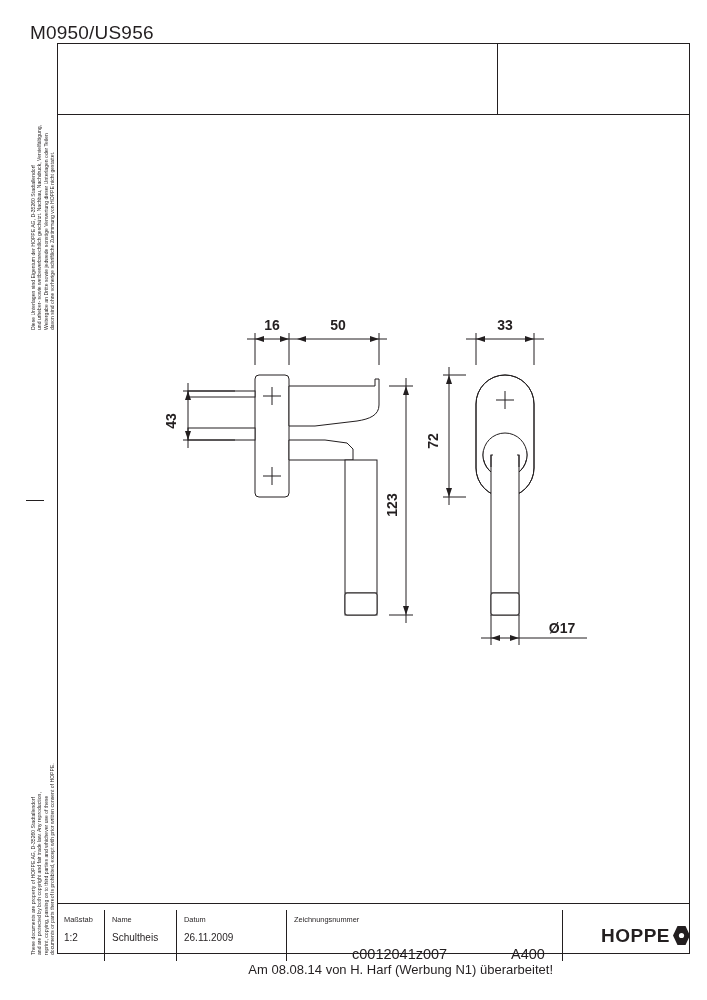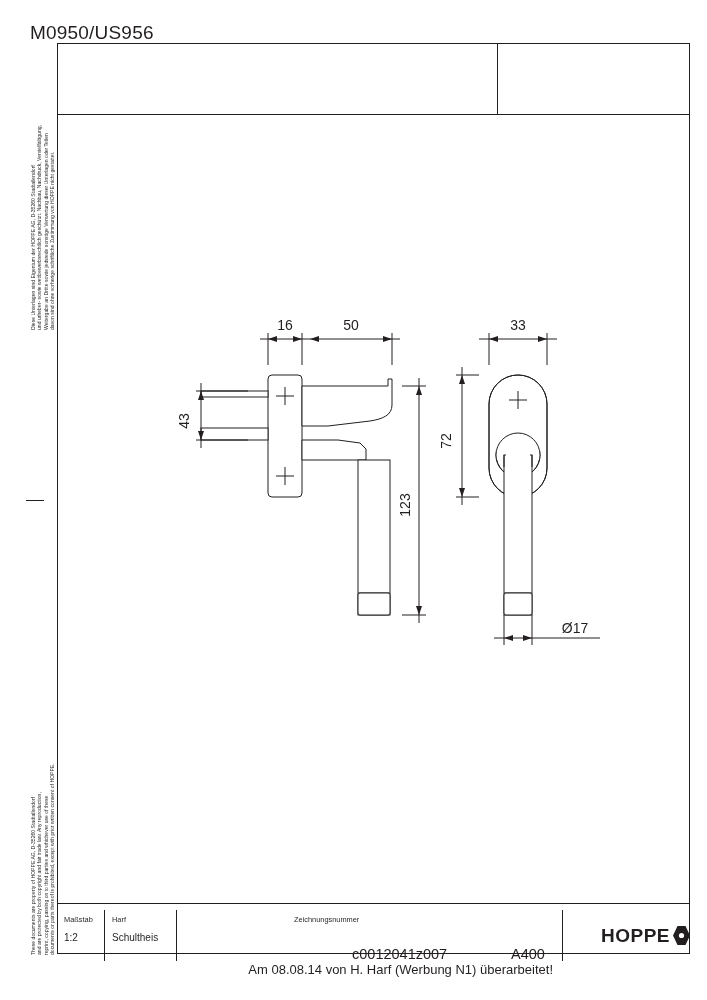--- a/index.html
+++ b/index.html
@@ -156,24 +156,25 @@
     position: absolute;
     right: 17px;
     top: 962px;
     font-size: 13px;
     color: #231f20;
   }
 
   
   #drawing {
     position: absolute;
-    left: 70px;
+    left: 57px;
     top: 115px;
     width: 633px;
     height: 788px;
+    font-weight: bold;
   }
   #drawing svg { display: block; }
 
   .dimtext {
     font-family: "Liberation Sans", sans-serif;
     font-size: 14px;
     fill: #231f20;
   }
 </style>
 </head>
@@ -335,24 +336,28 @@
   </div>
 
   <div class="tb">
 
     <div class="cell" style="left:0; width:48px;">
       <span class="lbl">Maßstab</span>
       <span class="val">1:2</span>
     </div>
 
     <div class="cell" style="left:48px; width:72px;">
-      <span class="lbl">Harf</span>
+      <span class="lbl">Name</span>
       <span class="val">Schultheis</span>
     </div>
 
+    <div class="cell" style="left:120px; width:110px;">
+      <span class="lbl">Datum</span>
+      <span class="val">26.11.2009</span>
+    </div>
 
     <div class="cell" style="left:230px; width:276px;">
       <span class="lbl">Zeichnungsnummer</span>
       <span class="val big" style="left:65px;">c0012041z007</span>
       <span class="val big" style="left:224px;">A400</span>
     </div>
 
     <div class="logo-cell cell last" style="left:506px; width:127px;justify-content:flex-end;">
       <span class="logo-word">HOPPE</span>
       <span class="logo-mark">

